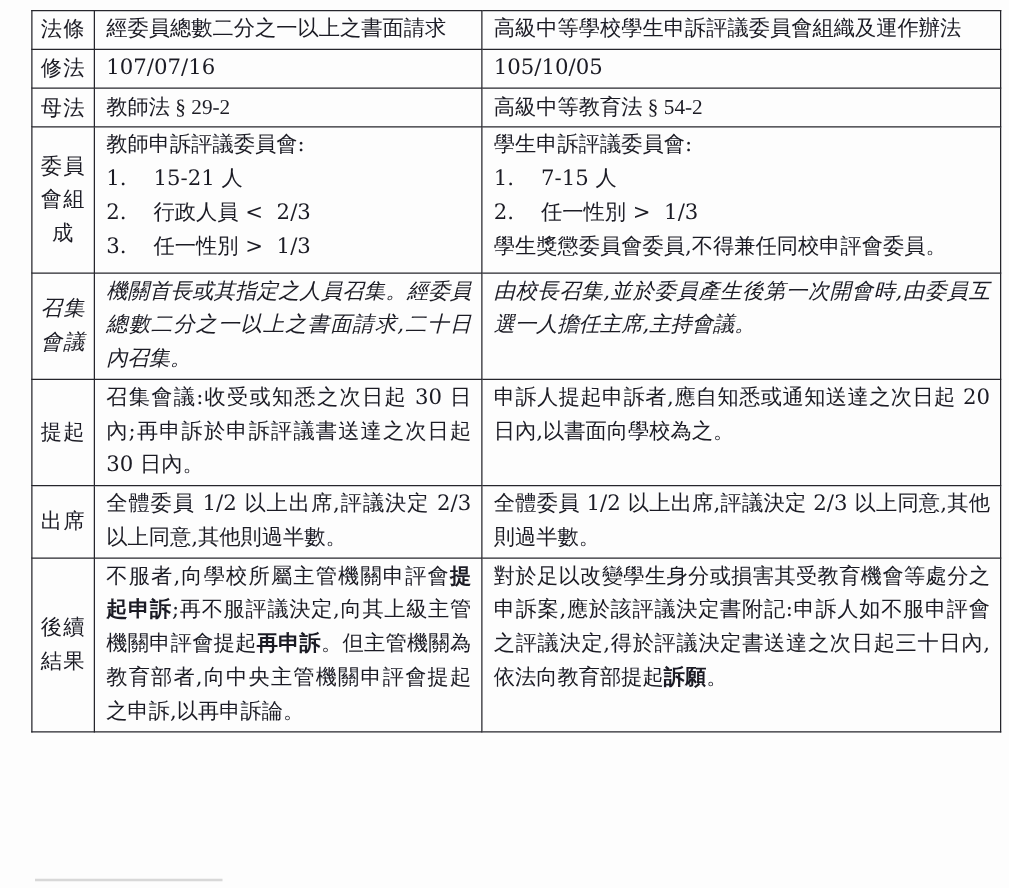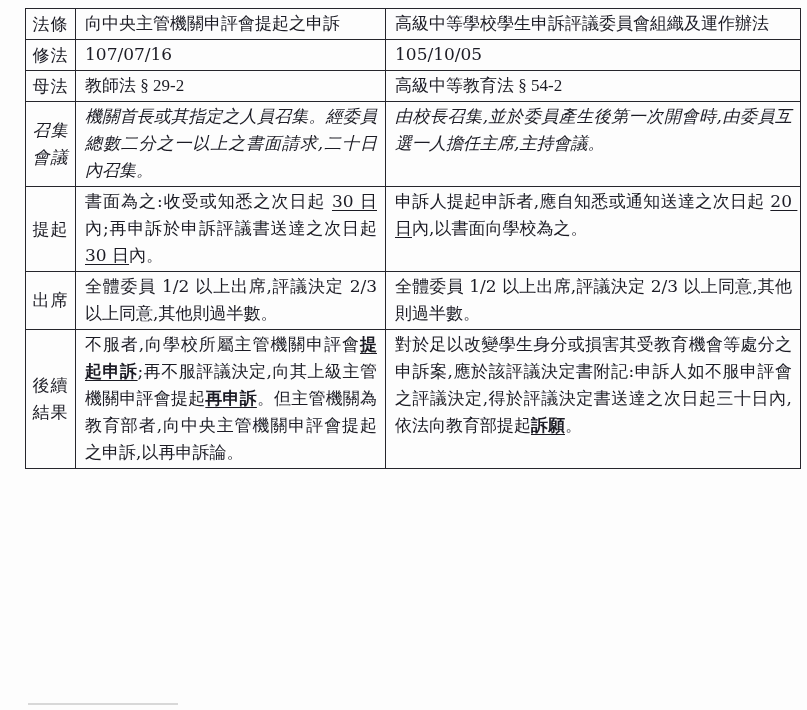--- a/index.html
+++ b/index.html
@@ -40,21 +40,21 @@
     vertical-align: middle;
     padding: 0 2px;
     letter-spacing: 1px;
   }
   table.cmp td {
     vertical-align: top;
     text-align: justify;
     padding: 1px 8px 2px 9px;
     white-space: pre-wrap;
   }
-  table.cmp td span.u  { text-decoration: underline; text-underline-offset: 3px; }
+  table.cmp td span.u  { text-underline-offset: 3px; }
   table.cmp td span.b  { font-weight: bold; }
   tr.r0 { height: 28px; }
   tr.r1 { height: 26px; }
   tr.r2 { height: 28px; font-family: Liberation Serif, serif; }
   tr.r3 { height: 117px; }
   tr.r4 { height: 78px; font-style: italic; }
   tr.r5 { height: 83px; }
   tr.r6 { height: 56px; }
   tr.r7 { height: 56px; }
   tr.r8 { height: 82px; }
@@ -74,41 +74,52 @@
 <div class="page">
   <table class="cmp">
     <colgroup>
       <col class="c-label">
         <col class="c-teacher">
         <col class="c-student">
     </colgroup>
     <tbody>
       <tr class="r0">
         <th>法條</th>
-        <td><span>向中央主管機關申評會提起之申訴</span></td>
+        <td><span>經委員總數二分之一以上之書面請求</span></td>
         <td><span>高級中等學校學生申訴評議委員會組織及運作辦法</span></td>
       </tr>
       <tr class="r1">
         <th>修法</th>
         <td><span>107/07/16</span></td>
         <td><span>105/10/05</span></td>
       </tr>
       <tr class="r2">
         <th>母法</th>
         <td><span>教師法 § 29-2</span></td>
         <td><span>高級中等教育法 § 54-2</span></td>
       </tr>
+      <tr class="r3">
+        <th>委員會組成</th>
+        <td><span>教師申訴評議委員會:
+1.    15-21 人
+2.    行政人員 &lt;  2/3
+3.    任一性別 &gt;  1/3</span></td>
+        <td><span>學生申訴評議委員會:
+1.    7-15 人
+2.    任一性別 &gt;  1/3
+學生獎懲委員會委員,不得兼任同校申評會委員。</span></td>
+      </tr>
       <tr class="r4">
         <th>召集會議</th>
         <td><span>機關首長或其指定之人員召集。經委員總數二分之一以上之書面請求,二十日內召集。</span></td>
         <td><span>由校長召集,並於委員產生後第一次開會時,由委員互選一人擔任主席,主持會議。</span></td>
       </tr>
       <tr class="r5">
         <th>提起</th>
-        <td><span>書面為之:收受或知悉之次日起 </span><span class="u">30 日</span><span>內;再申訴於申訴評議書送達之次日起 </span><span class="u">30 日</span><span>內。</span></td>
+        <td><span>召集會議:收受或知悉之次日起 </span><span class="u">30 日</span><span>內;再申訴於申訴評議書送達之次日起 </span><span class="u">30 日</span><span>內。</span></td>
         <td><span>申訴人提起申訴者,應自知悉或通知送達之次日起 </span><span class="u">20 日</span><span>內,以書面向學校為之。</span></td>
       </tr>
       <tr class="r7">
         <th>出席</th>
         <td><span>全體委員 1/2 以上出席,評議決定 2/3 以上同意,其他則過半數。</span></td>
         <td><span>全體委員 1/2 以上出席,評議決定 2/3 以上同意,其他則過半數。</span></td>
       </tr>
       <tr class="r9">
         <th>後續結果</th>
         <td><span>不服者,向學校所屬主管機關申評會</span><span class="u b">提起申訴</span><span>;再不服評議決定,向其上級主管機關申評會提起</span><span class="u b">再申訴</span><span>。但主管機關為教育部者,向中央主管機關申評會提起之申訴,以再申訴論。</span></td>

